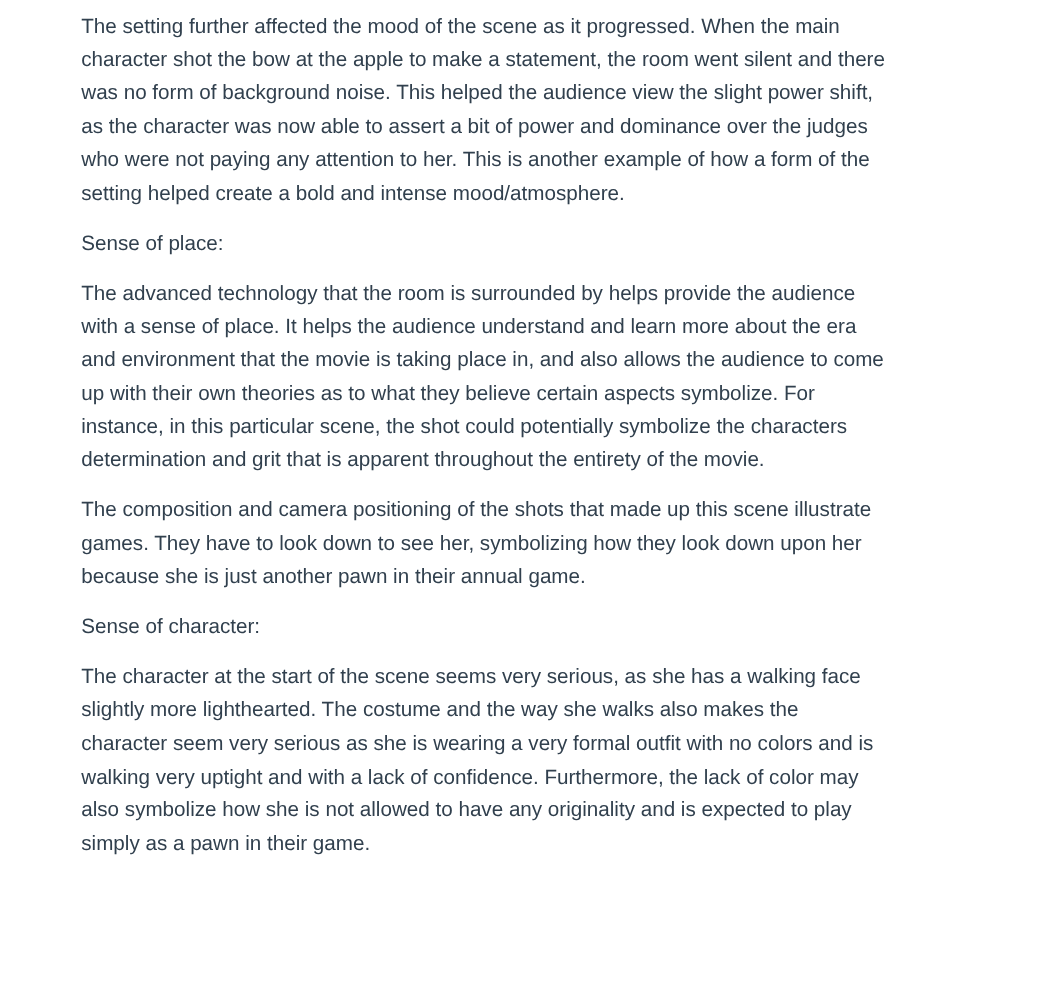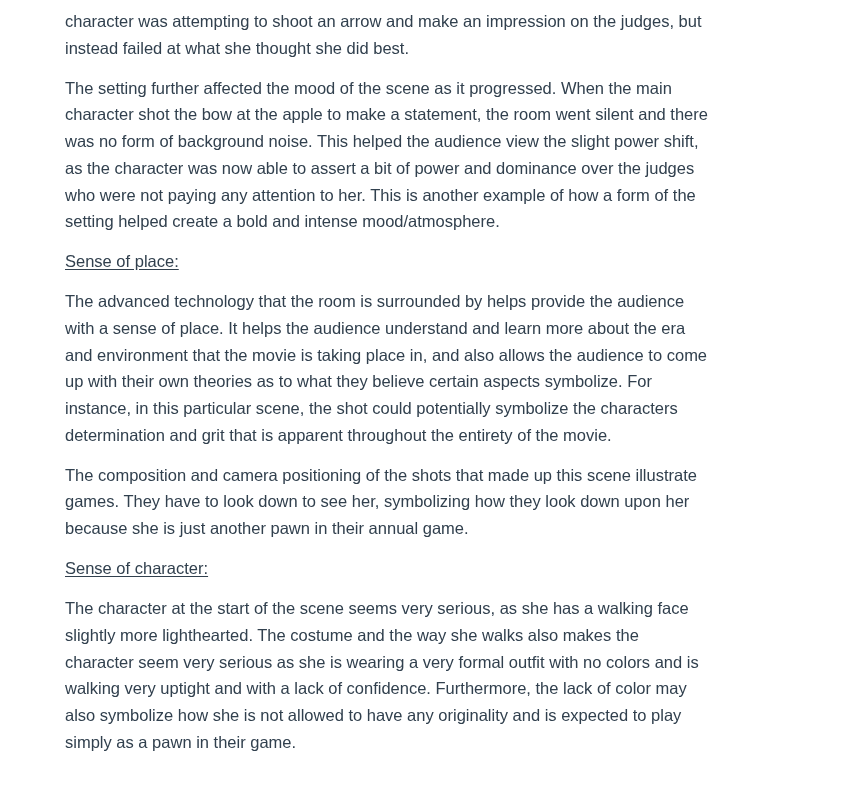--- a/index.html
+++ b/index.html
@@ -21,33 +21,28 @@
     color: #31404e;
     -webkit-font-smoothing: antialiased;
   }
   .block {
     margin: 0 0 13.3px 0;
   }
   .line {
     white-space: nowrap;
   }
   .heading .line {
-    text-decoration: underline;
     text-underline-offset: 2px;
   }
 </style>
 </head>
 <body>
 
 <div class="page" style="color: rgb(49, 64, 78); background: rgb(255, 255, 255);">
 
-  <div class="block paragraph">
-    <div class="line">character was attempting to shoot an arrow and make an impression on the judges, but</div>
-    <div class="line">instead failed at what she thought she did best.</div>
-  </div>
 
   <div class="block paragraph">
     <div class="line">The setting further affected the mood of the scene as it progressed. When the main</div>
     <div class="line">character shot the bow at the apple to make a statement, the room went silent and there</div>
     <div class="line">was no form of background noise. This helped the audience view the slight power shift,</div>
     <div class="line">as the character was now able to assert a bit of power and dominance over the judges</div>
     <div class="line">who were not paying any attention to her. This is another example of how a form of the</div>
     <div class="line">setting helped create a bold and intense mood/atmosphere.</div>
   </div>
 

